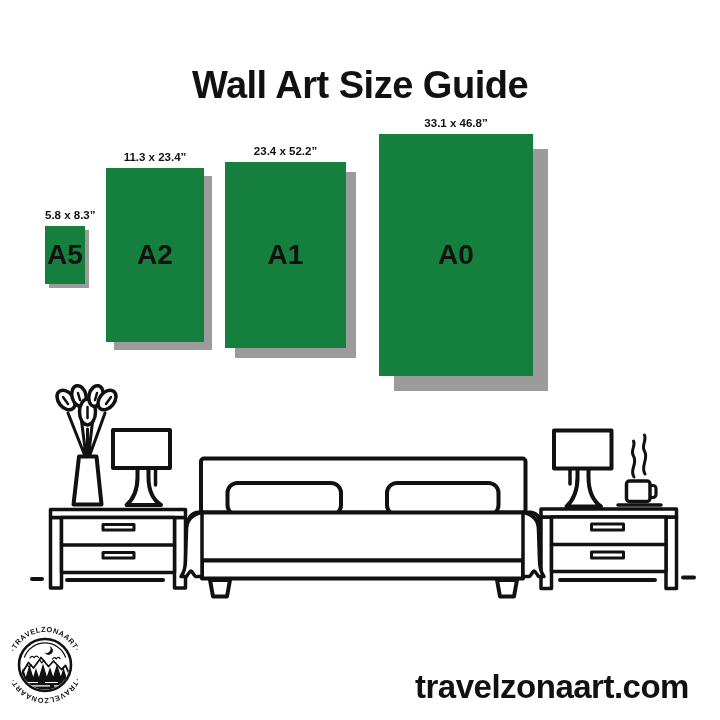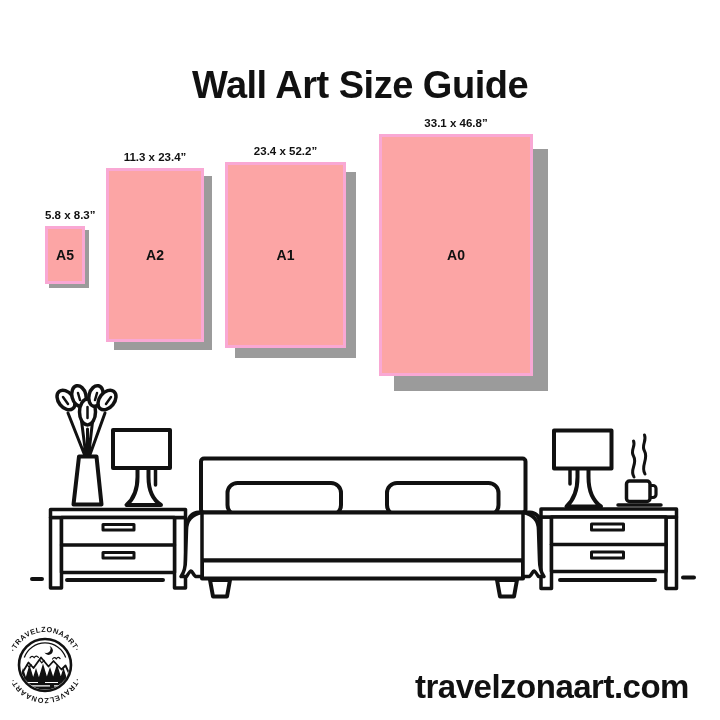--- a/index.html
+++ b/index.html
@@ -15,23 +15,23 @@
   .sizes-row{
     position:absolute;top:117px;left:45px;
     display:flex;align-items:center;gap:21px;
   }
   .size-item{display:flex;flex-direction:column;align-items:center;}
   .size-dims{
     font-size:11.5px;font-weight:bold;line-height:13px;margin-bottom:4px;
     white-space:nowrap;text-align:center;width:100%;
   }
   .paper{
-    box-sizing:border-box;border:3px solid #f9a8d4;background:#fca5a5;
+    box-sizing:border-box;border:3px solid #15803d;background:#15803d;
     display:flex;align-items:center;justify-content:center;
-    font-weight:bold;font-size:14px;
+    font-weight:bold;font-size:28px;
   }
   .item-a5{width:40px}  .card-a5{width:40px;height:58px;  box-shadow:4px 4px 0 #9b9b9b;}
   .item-a4{width:58px}  .card-a4{width:58px;height:73px;  box-shadow:5px 5px 0 #9b9b9b;}
   .item-a3{width:75px}  .card-a3{width:75px;height:107px; box-shadow:7px 7px 0 #9b9b9b;}
   .item-a2{width:98px}  .card-a2{width:98px;height:174px; box-shadow:8px 8px 0 #9b9b9b;}
   .item-a1{width:121px} .card-a1{width:121px;height:186px;box-shadow:10px 10px 0 #9b9b9b;}
   .item-a0{width:178px} .card-a0{width:154px;height:242px;box-shadow:15px 15px 0 #9b9b9b;}
   .scene{position:absolute;left:0;top:380px;}
   .logo{position:absolute;left:0;top:612px;}
   .logo text{font-family:"Liberation Sans", sans-serif;}

